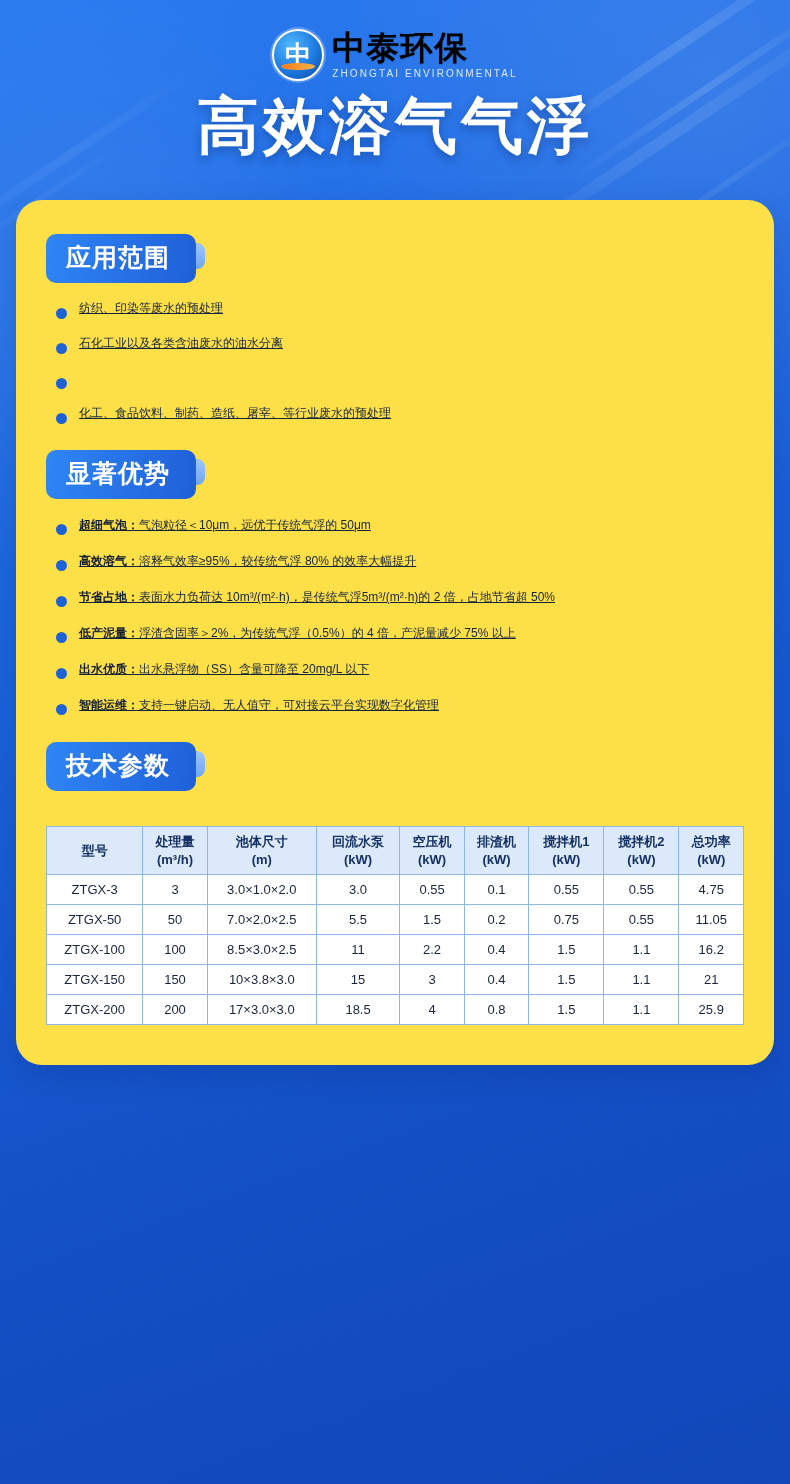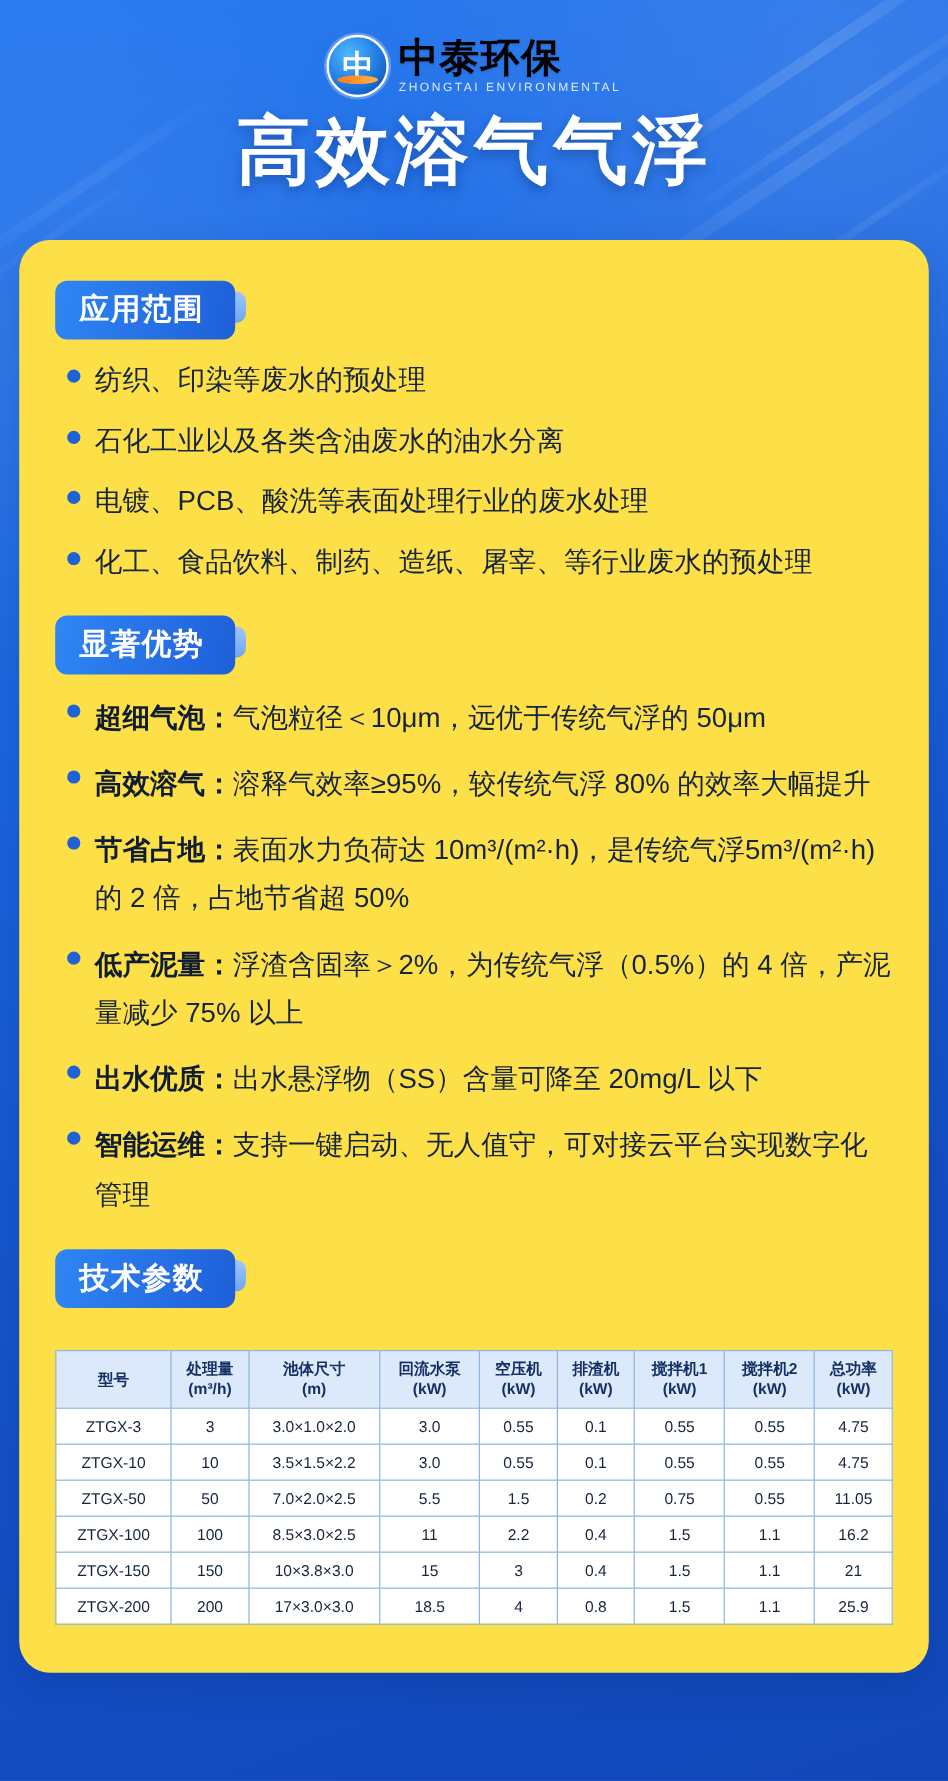--- a/index.html
+++ b/index.html
@@ -139,22 +139,23 @@
   }
   .dot {
     flex: 0 0 auto;
     width: 11px; height: 11px;
     border-radius: 50%;
     background: #1f62d6;
     margin-top: 9px;
     margin-right: 12px;
   }
   .li-text {
-    font-size: 23px;
+    font-size: 12px;
     color: #16243c;
+    text-decoration: underline;
   }
   .li-text .lead {
     font-weight: 700;
     color: #0f1c31;
   }
   .adv li { margin-bottom: 17px; }
   .adv .li-text { line-height: 1.75; }
 
   table.params {
     width: 100%;
@@ -210,21 +211,20 @@
       <li>
         <span class="dot"></span>
         <span class="li-text">纺织、印染等废水的预处理</span>
       </li>
       <li>
         <span class="dot"></span>
         <span class="li-text">石化工业以及各类含油废水的油水分离</span>
       </li>
       <li>
         <span class="dot"></span>
-        <span class="li-text">电镀、PCB、酸洗等表面处理行业的废水处理</span>
       </li>
       <li>
         <span class="dot"></span>
         <span class="li-text">化工、食品饮料、制药、造纸、屠宰、等行业废水的预处理</span>
       </li>
     </ul>
   </div>
 
   <div class="section">
     <div class="section-tag">显著优势</div>
@@ -278,31 +278,20 @@
             <td>3</td>
             <td>3.0×1.0×2.0</td>
             <td>3.0</td>
             <td>0.55</td>
             <td>0.1</td>
             <td>0.55</td>
             <td>0.55</td>
             <td>4.75</td>
           </tr>
           <tr>
-            <td class="model">ZTGX-10</td>
-            <td>10</td>
-            <td>3.5×1.5×2.2</td>
-            <td>3.0</td>
-            <td>0.55</td>
-            <td>0.1</td>
-            <td>0.55</td>
-            <td>0.55</td>
-            <td>4.75</td>
-          </tr>
-          <tr>
             <td class="model">ZTGX-50</td>
             <td>50</td>
             <td>7.0×2.0×2.5</td>
             <td>5.5</td>
             <td>1.5</td>
             <td>0.2</td>
             <td>0.75</td>
             <td>0.55</td>
             <td>11.05</td>
           </tr>

